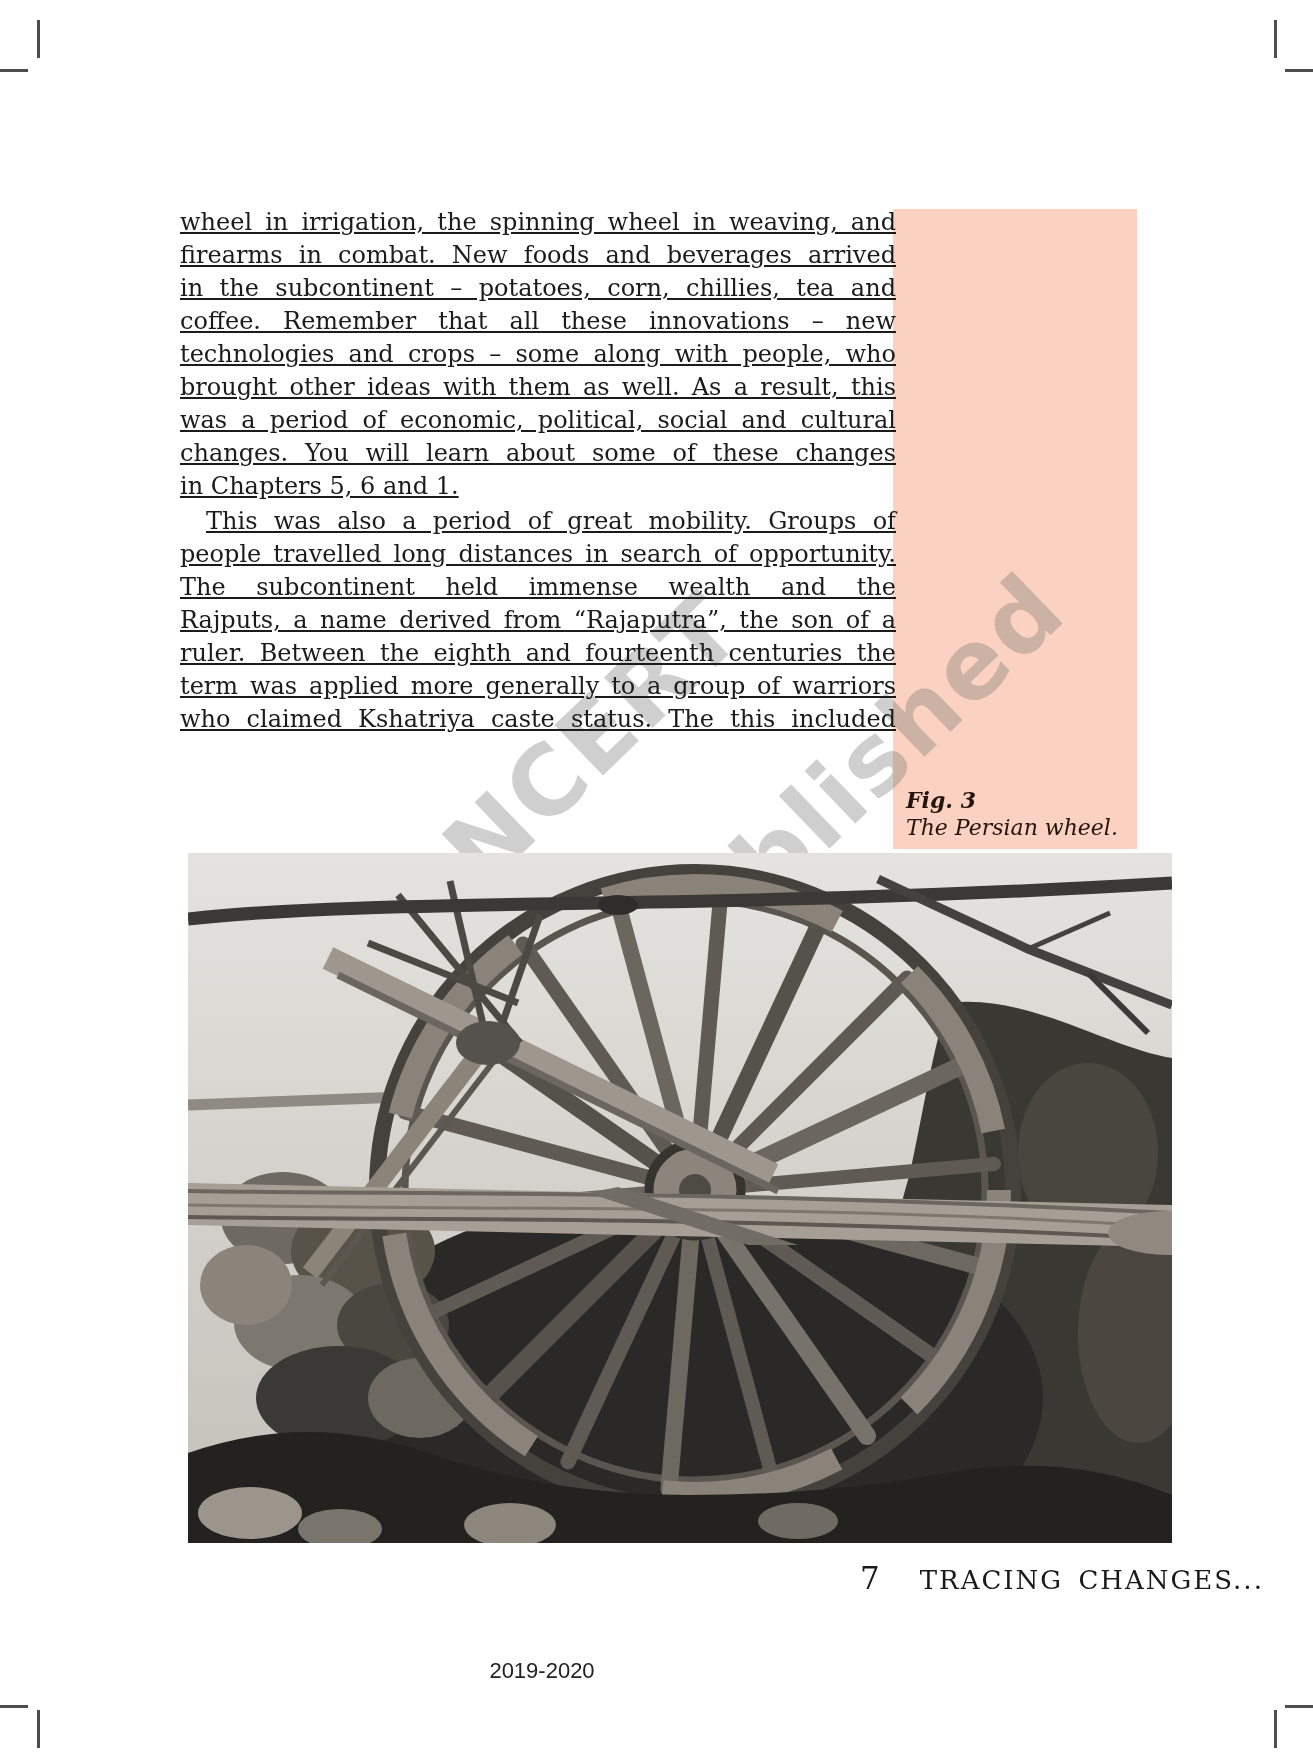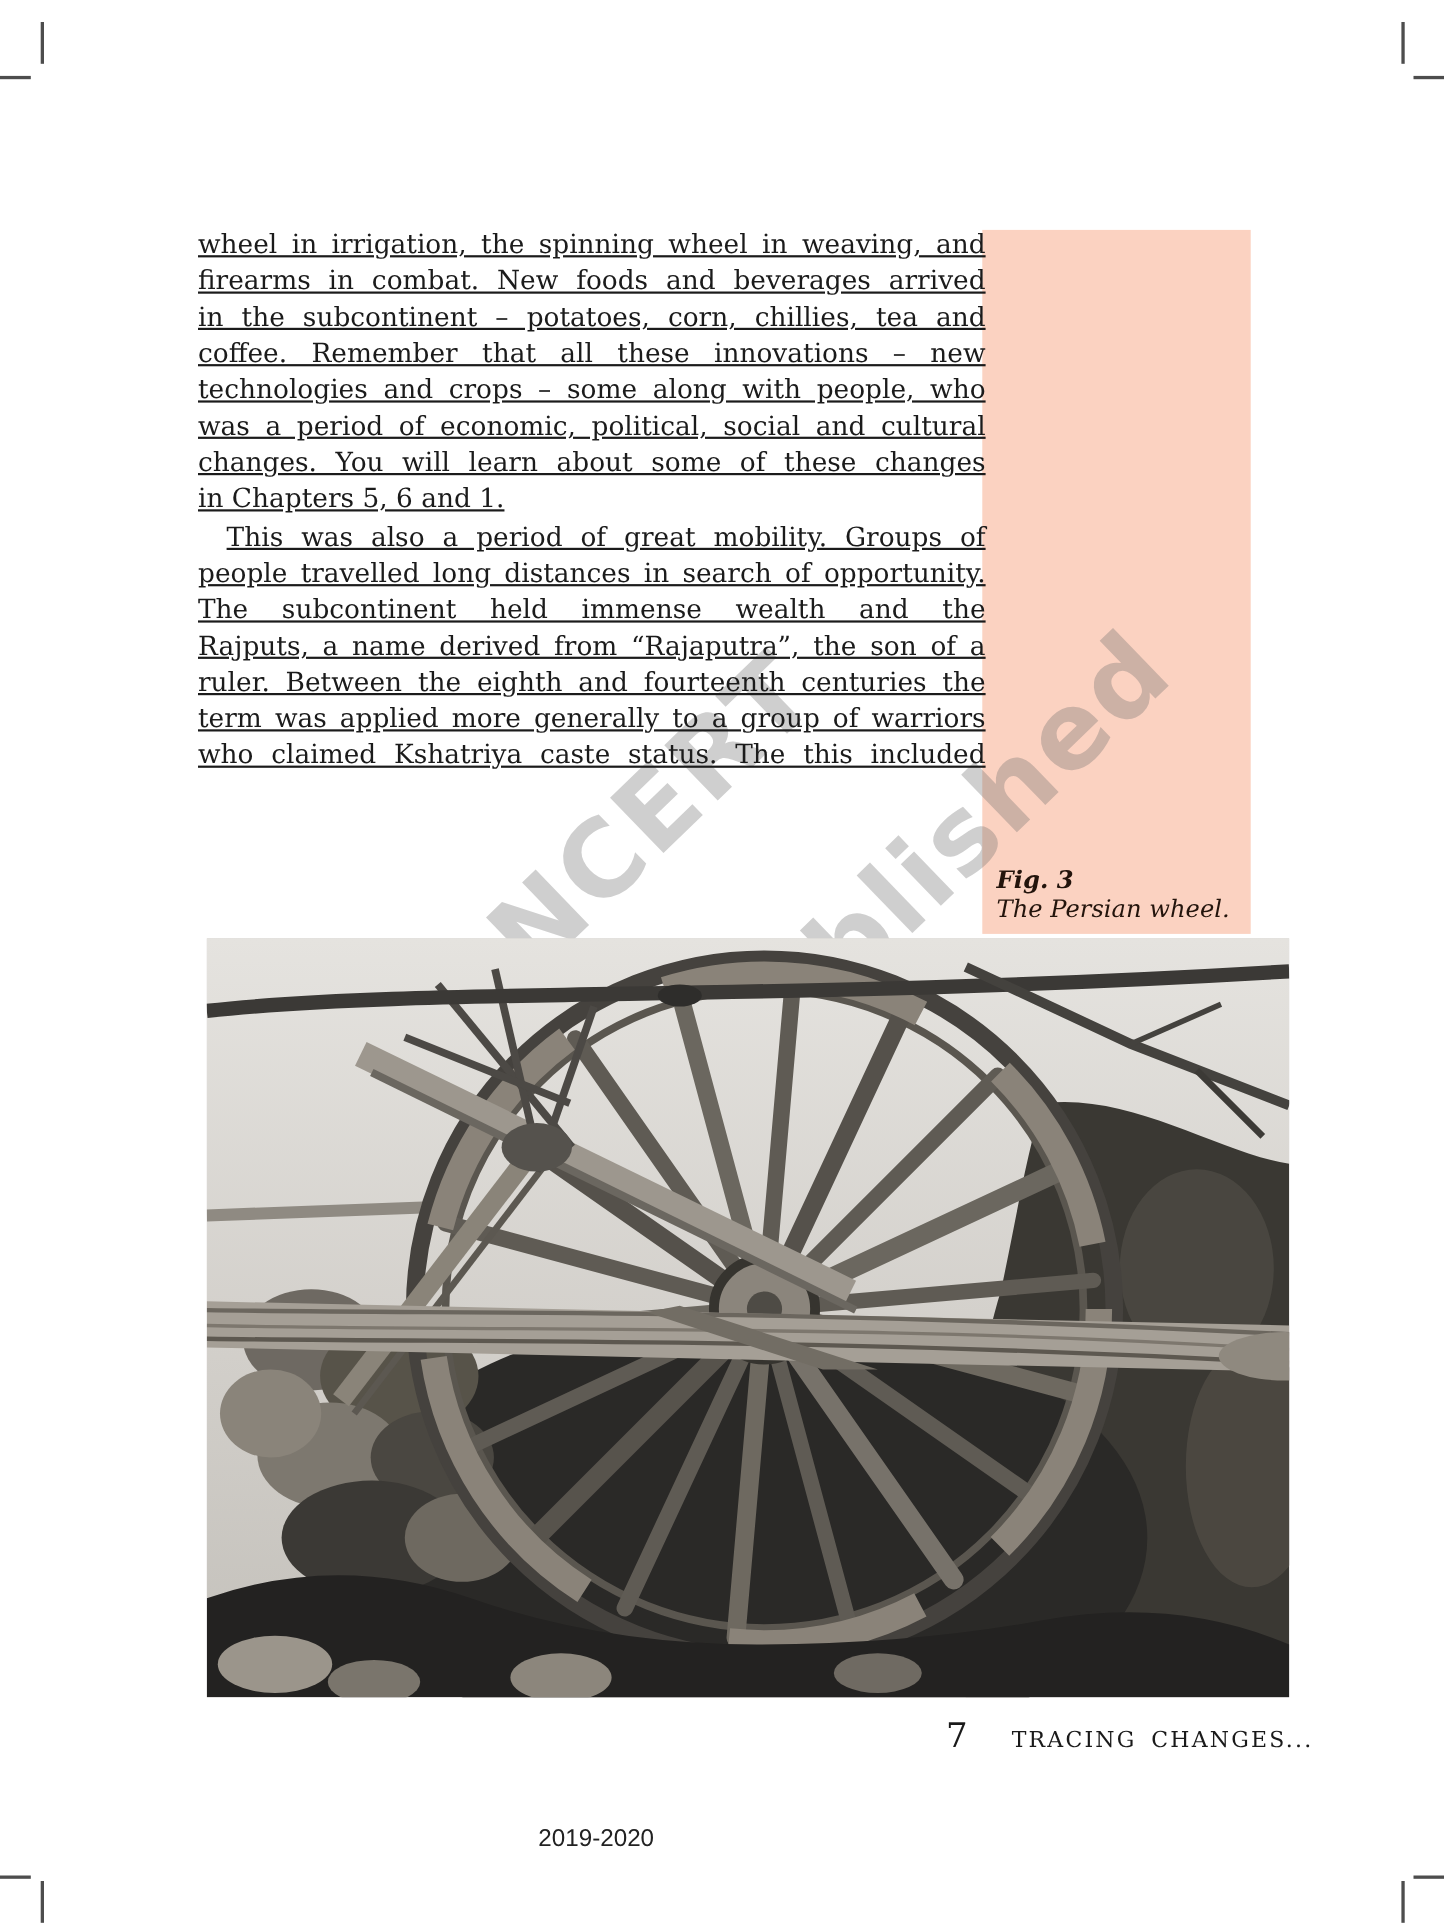--- a/index.html
+++ b/index.html
@@ -56,21 +56,21 @@
     margin:0;z-index:4;background:#d6d3cf;
   }
   .photo svg{display:block;}
   
   .footer{
     position:absolute;left:860px;top:1560px;z-index:5;
     color:#1a1a1a;white-space:nowrap;
   }
   .page-num{font-size:31px;vertical-align:baseline;}
   .running-title{
-    font-size:20px;letter-spacing:2px;word-spacing:5px;margin-left:40px;
+    font-size:26px;letter-spacing:2px;word-spacing:5px;margin-left:40px;
   }
   .year{
     position:absolute;left:0;top:1658px;width:1084px;text-align:center;
     font-family:"Liberation Sans","DejaVu Sans",sans-serif;
     font-size:22px;color:#222;z-index:5;
   }
 </style>
 </head>
 <body>
 
@@ -95,20 +95,21 @@
   <div class="watermark wm1">NCERT</div>
   <div class="watermark wm2">republished</div>
 
   <div class="body-text" style="color: rgb(27, 27, 27);">
     <div class="para1">
         <div class="tline">wheel in irrigation, the spinning wheel in weaving, and</div>
         <div class="tline">firearms in combat. New foods and beverages arrived</div>
         <div class="tline">in the subcontinent – potatoes, corn, chillies, tea and</div>
         <div class="tline">coffee. Remember that all these innovations – new</div>
         <div class="tline">technologies and crops – some along with people, who</div>
+        <div class="tline">brought other ideas with them as well. As a result, this</div>
         <div class="tline">was a period of economic, political, social and cultural</div>
         <div class="tline">changes. You will learn about some of these changes</div>
         <div class="tline last">in Chapters 5, 6 and 1.</div>
       </div>
     <div class="para2">
         <div class="tline ind">This was also a period of great mobility. Groups of</div>
         <div class="tline">people travelled long distances in search of opportunity.</div>
         <div class="tline">The subcontinent held immense wealth and the</div>
         <div class="tline">Rajputs, a name derived from “Rajaputra”, the son of a</div>
         <div class="tline">ruler. Between the eighth and fourteenth centuries the</div>

